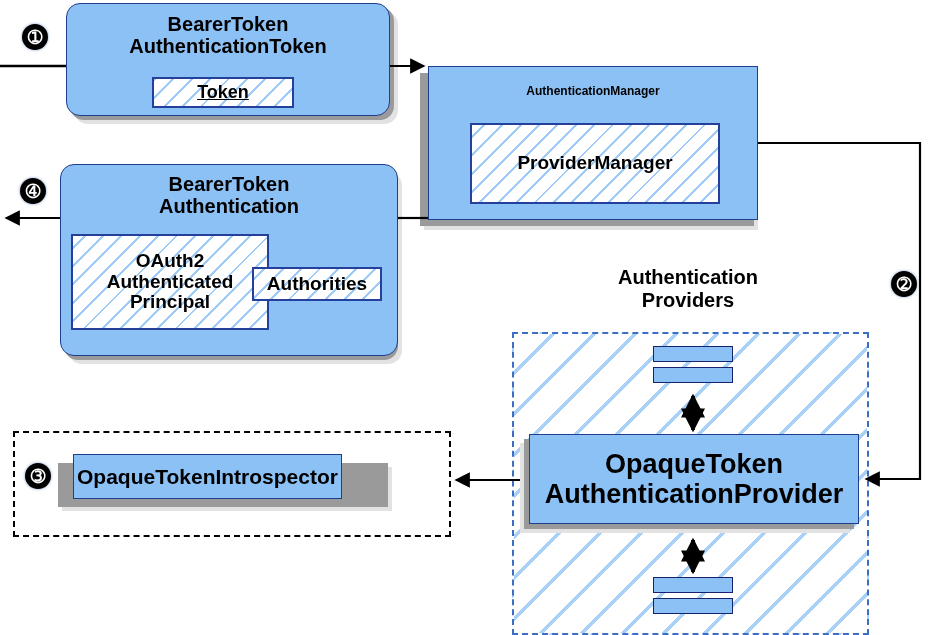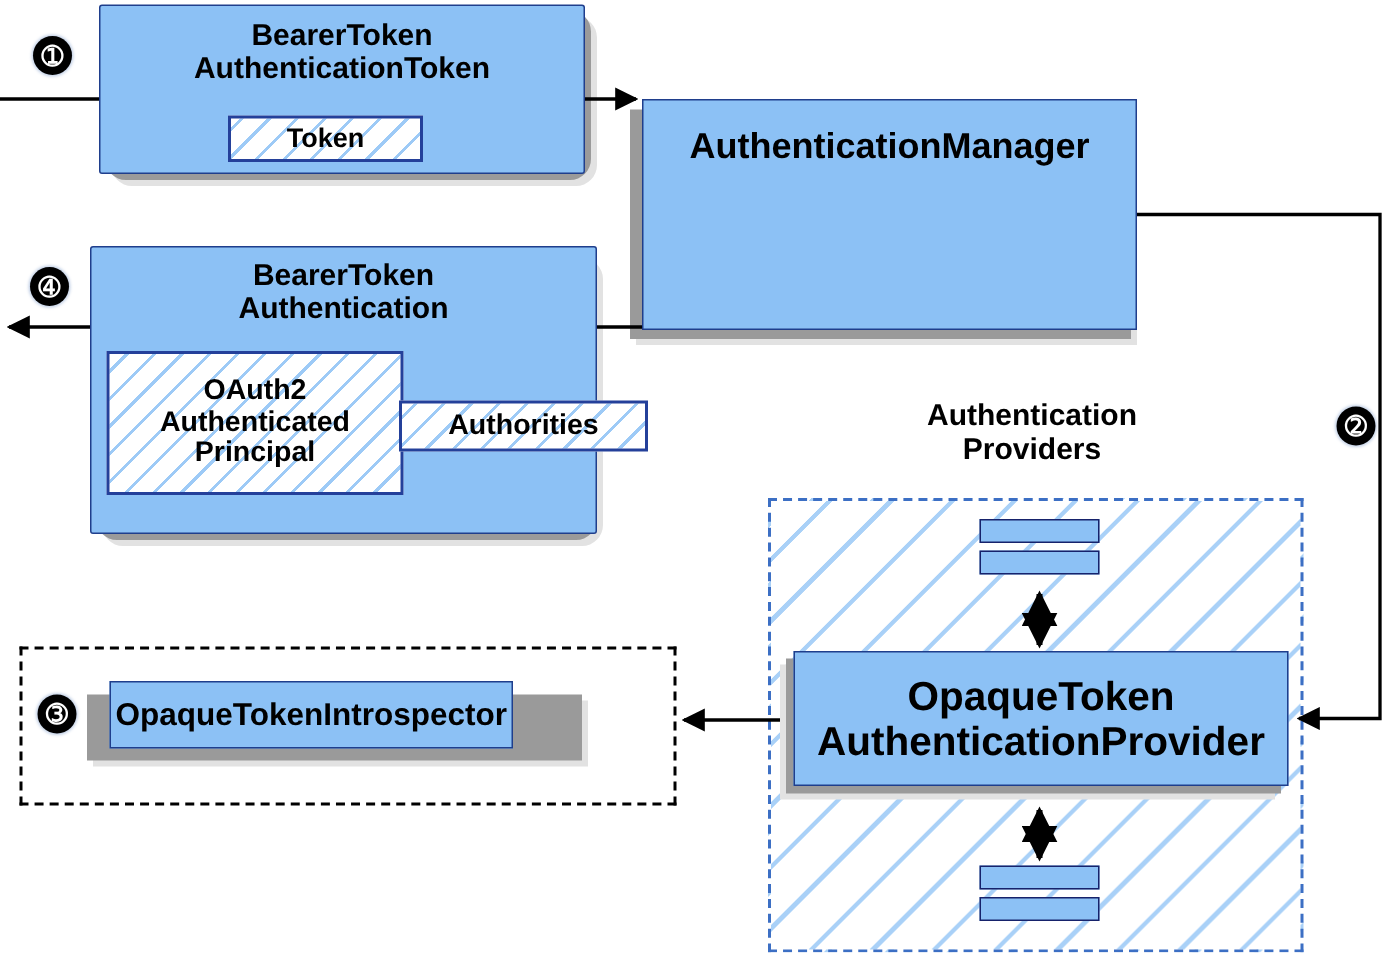--- a/index.html
+++ b/index.html
@@ -28,21 +28,21 @@
     flex-direction: column;
     align-items: center;
     z-index: 5;
   }
   .node .title {
     text-align: center;
     line-height: 1.12;
     white-space: pre-line;
     pointer-events: none;
   }
-  .rounded { border-radius: 2px; }
+  .rounded { border-radius: 14px; }
 
   
   .shadow {
     position: absolute;
     background: #9a9a9a;
     z-index: 3;
   }
   .shadow2 {
     position: absolute;
     background: #e2e2e2;
@@ -162,42 +162,45 @@
   <div class="bar" style="left:653px; top:598px; width:80px; height:16px;"></div>
 
   <div class="group-dashed-black" style="left:13px; top:431px; width:438px; height:106px;"></div>
 
   <div class="shadow2 rounded" style="left:74px; top:11px; width:324px; height:113px;"></div>
   <div class="shadow rounded" style="left:70px; top:7px; width:324px; height:113px;"></div>
   <div class="node rounded" style="left:66px; top:3px; width:324px; height:113px; padding-top:9px;">
     <div class="title" style="font-size:20px;">BearerToken
 AuthenticationToken</div>
   </div>
-  <div class="hatch-box" style="left:152px; top:77px; width:130px; height:31px;">
+  <div class="hatch-box" style="left:152px; top:77px; width:142px; height:31px;text-decoration:underline;">
     <div class="title" style="font-size:18px;">Token</div>
   </div>
 
   <div class="shadow2" style="left:424px; top:77px; width:334px; height:153px;"></div>
   <div class="shadow" style="left:420px; top:73px; width:334px; height:153px;"></div>
   <div class="node" style="left:428px; top:66px; width:330px; height:154px; padding-top:18px;">
-    <div class="title" style="font-size:24px;">AuthenticationManager</div>
+    <div class="title" style="font-size:12px;">AuthenticationManager</div>
+  </div>
+  <div class="hatch-box" style="left:470px; top:123px; width:250px; height:81px;">
+    <div class="title" style="font-size:19px;">ProviderManager</div>
   </div>
 
   <div class="shadow2 rounded" style="left:68px; top:172px; width:334px; height:192px;"></div>
   <div class="shadow rounded" style="left:64px; top:168px; width:334px; height:192px;"></div>
   <div class="node rounded" style="left:60px; top:164px; width:338px; height:192px; padding-top:8px;">
     <div class="title" style="font-size:20px;">BearerToken
 Authentication</div>
   </div>
   <div class="hatch-box" style="left:71px; top:234px; width:198px; height:96px;">
     <div class="title" style="font-size:19px;">OAuth2
 Authenticated
 Principal</div>
   </div>
-  <div class="hatch-box" style="left:266px; top:267px; width:166px; height:34px;">
+  <div class="hatch-box" style="left:252px; top:267px; width:130px; height:34px;">
     <div class="title" style="font-size:19px;">Authorities</div>
   </div>
 
   <div class="shadow2" style="left:520px; top:443px; width:330px; height:90px;"></div>
   <div class="shadow" style="left:524px; top:439px; width:330px; height:90px;"></div>
   <div class="node" style="left:529px; top:434px; width:330px; height:90px; justify-content:center;">
     <div class="title" style="font-size:27px;">OpaqueToken
 AuthenticationProvider</div>
   </div>
 

